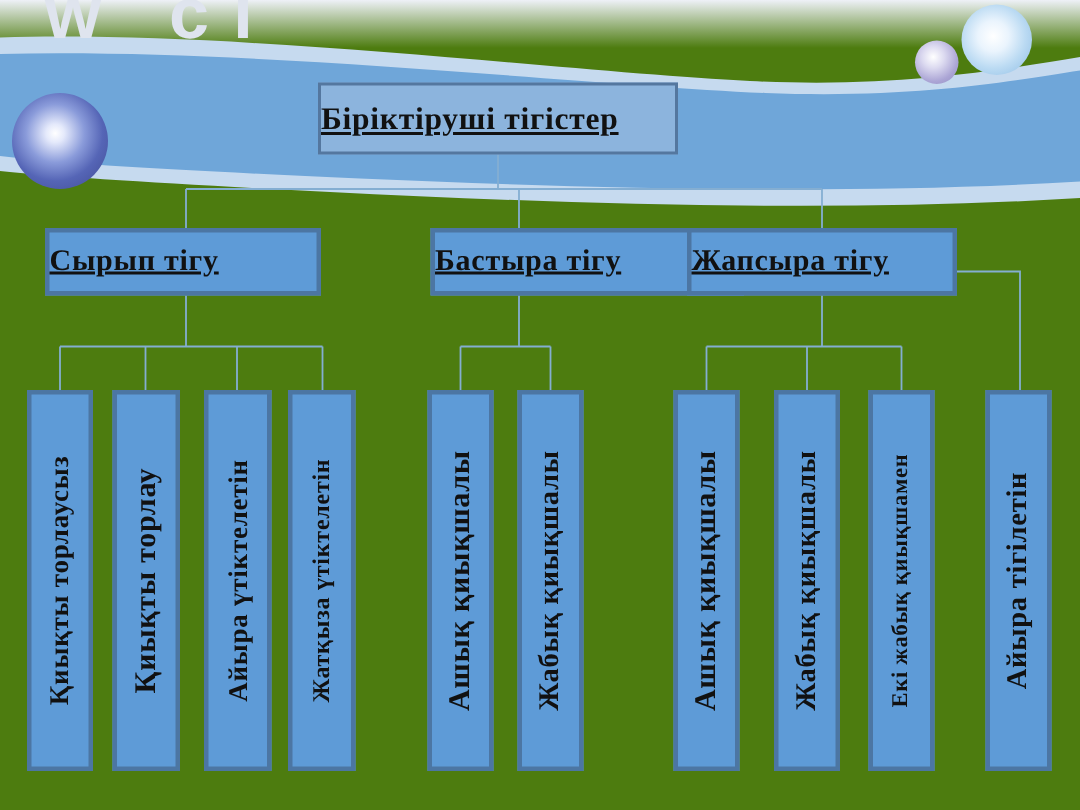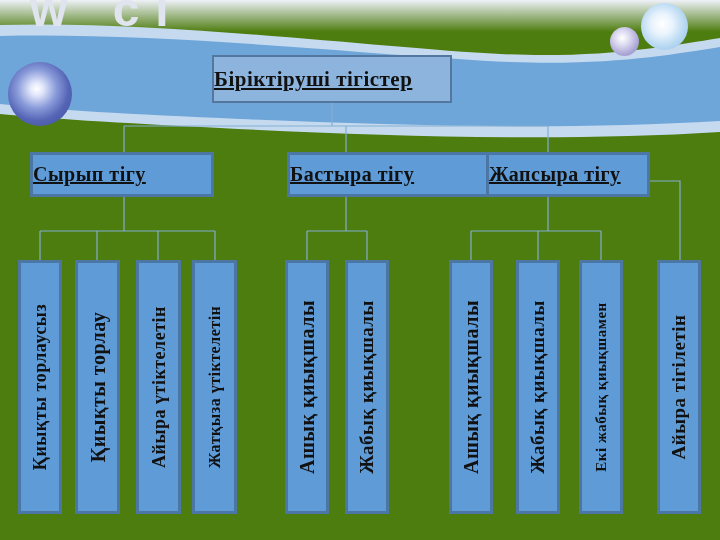--- a/index.html
+++ b/index.html
@@ -19,21 +19,21 @@
     background:radial-gradient(circle at 42% 38%,#ffffff 0%,#dcdaf0 30%,#aba5d5 66%,#928cc1 100%);}
 
   .node{position:absolute;box-sizing:border-box;display:flex;align-items:center;justify-content:flex-start;
         text-align:center;color:#111;font-weight:bold;text-decoration:underline;}
   .root-node{left:212px;top:55px;width:240px;height:48px;background:#8cb4dd;
              border:2px solid #54779f;font-size:21px;letter-spacing:.5px;}
   .branch{top:152px;height:45px;background:#5e9bd7;border:3px solid #4c76a3;
           font-size:20px;letter-spacing:.5px;}
   .branch-1{left:30px;width:184px;}
   .branch-2{left:255px;width:209px;margin-left:32px;}
-  .branch-3{left:458px;width:164px;margin-left:28px;}
+  .branch-3{left:458px;width:180px;}
 
   .leaf{top:260px;height:254px;background:#5e9bd7;border:3px solid #4c76a3;}
   .leaf .vtext{position:absolute;left:50%;top:50%;white-space:nowrap;
                transform:translate(-50%,-50%) rotate(-90deg);letter-spacing:.5px;}
   .leaf-1{left:18px;width:44px;font-size:18px;}
   .leaf-2{left:75px;width:45px;font-size:20px;}
   .leaf-3{left:136px;width:45px;font-size:18px;}
   .leaf-4{left:192px;width:45px;font-size:16px;}
   .leaf-5{left:285px;width:44px;font-size:20px;}
   .leaf-6{left:345px;width:44px;font-size:19px;}

